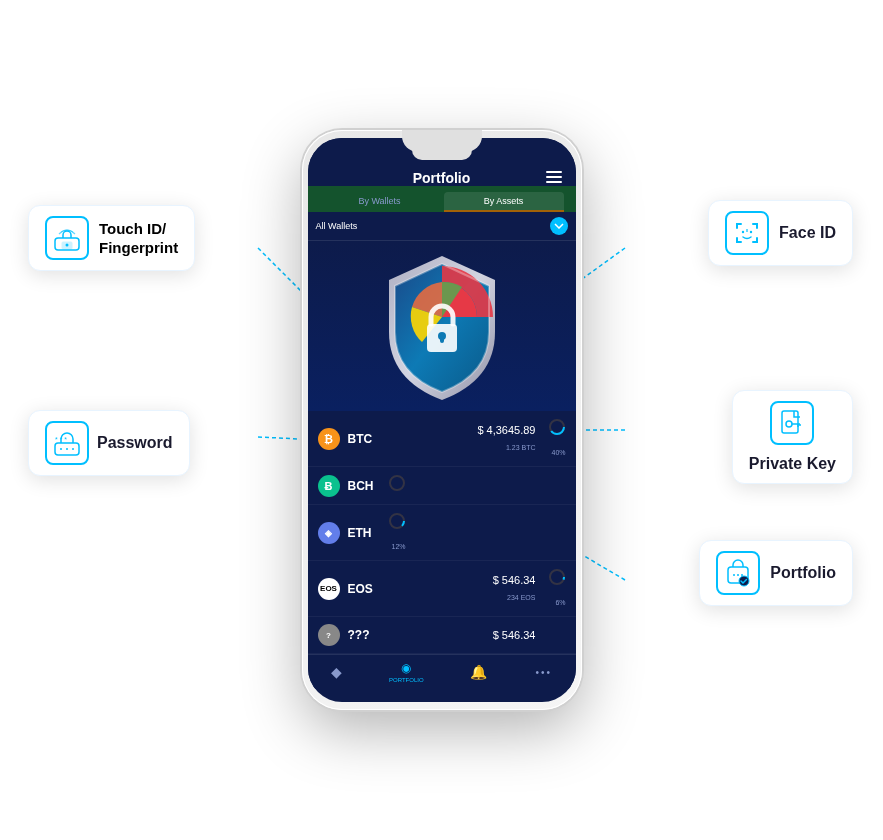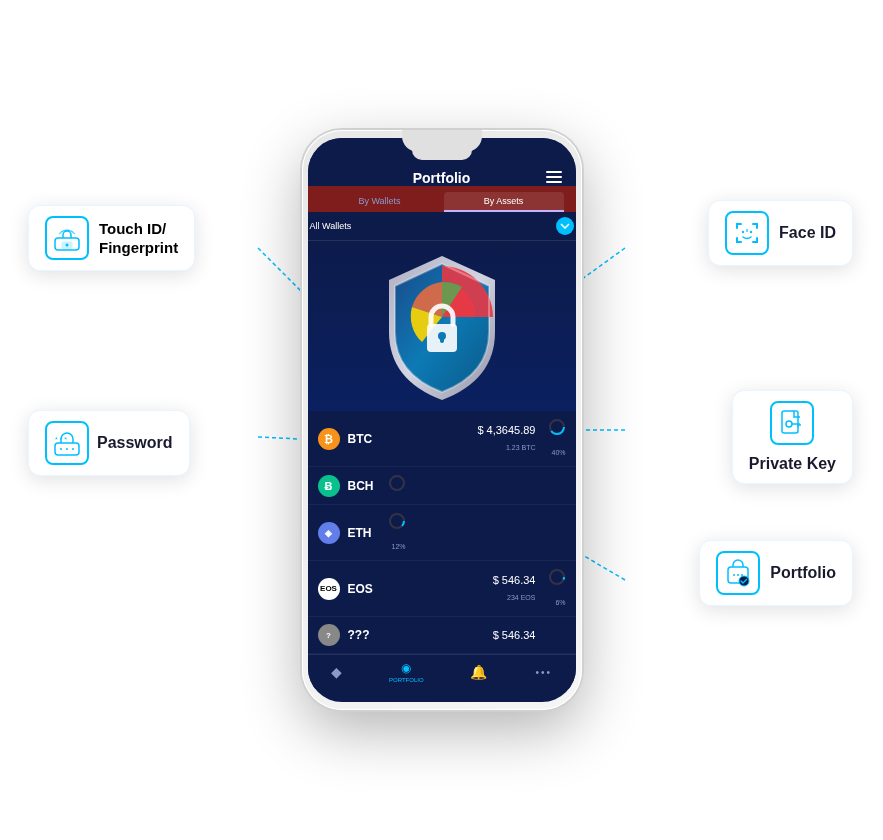--- a/index.html
+++ b/index.html
@@ -93,21 +93,21 @@
     .menu-icon {
       position: absolute;
       right: 14px;
       top: 6px;
       color: #fff;
       font-size: 14px;
     }
 
     
     .tabs {
-      background: #7f1d1d;
+      background: #14532d;
       display: flex;
       padding: 6px 12px 0;
       gap: 4px;
     }
     .tab {
       flex: 1;
       text-align: center;
       font-size: 10px;
       padding: 5px 0;
       color: #8899cc;
@@ -115,21 +115,21 @@
     }
     .tab.active {
       color: #fff;
       background: rgba(255,255,255,0.1);
       border-bottom: 2px solid #00bfff;
     }
 
     
     .wallet-selector {
       background: #0d1b4b;
-      padding: 5px 2px;
+      padding: 5px 8px;
       display: flex;
       align-items: center;
       justify-content: space-between;
       border-bottom: 1px solid rgba(255,255,255,0.1);
     }
     .wallet-selector span {
       color: #fff;
       font-size: 10px;
     }
     .wallet-dropdown-btn {
@@ -430,21 +430,21 @@
           <svg width="16" height="12" viewBox="0 0 16 12" fill="white">
             <rect width="16" height="2" rx="1"></rect>
             <rect y="5" width="16" height="2" rx="1"></rect>
             <rect y="10" width="16" height="2" rx="1"></rect>
           </svg>
         </span>
       </div>
 
       <div class="tabs">
         <div class="tab" style="color:#8899cc; font-size:9px; padding:4px; text-align:center;">By Wallets</div>
-        <div class="tab active" style="color:#fff; font-size:9px; padding:4px; text-align:center; border-bottom: 2px solid #c4b5fd;">By Assets</div>
+        <div class="tab active" style="color:#fff; font-size:9px; padding:4px; text-align:center; border-bottom: 2px solid #a16207;">By Assets</div>
       </div>
 
       <div class="wallet-selector">
         <span style="color:#fff; font-size:9px;">All Wallets</span>
         <div class="wallet-dropdown-btn">
           <svg width="10" height="6" viewBox="0 0 10 6" fill="white">
               <path d="M1 1l4 4 4-4" stroke="white" stroke-width="1.5" fill="none"></path>
             </svg>
         </div>
       </div>

